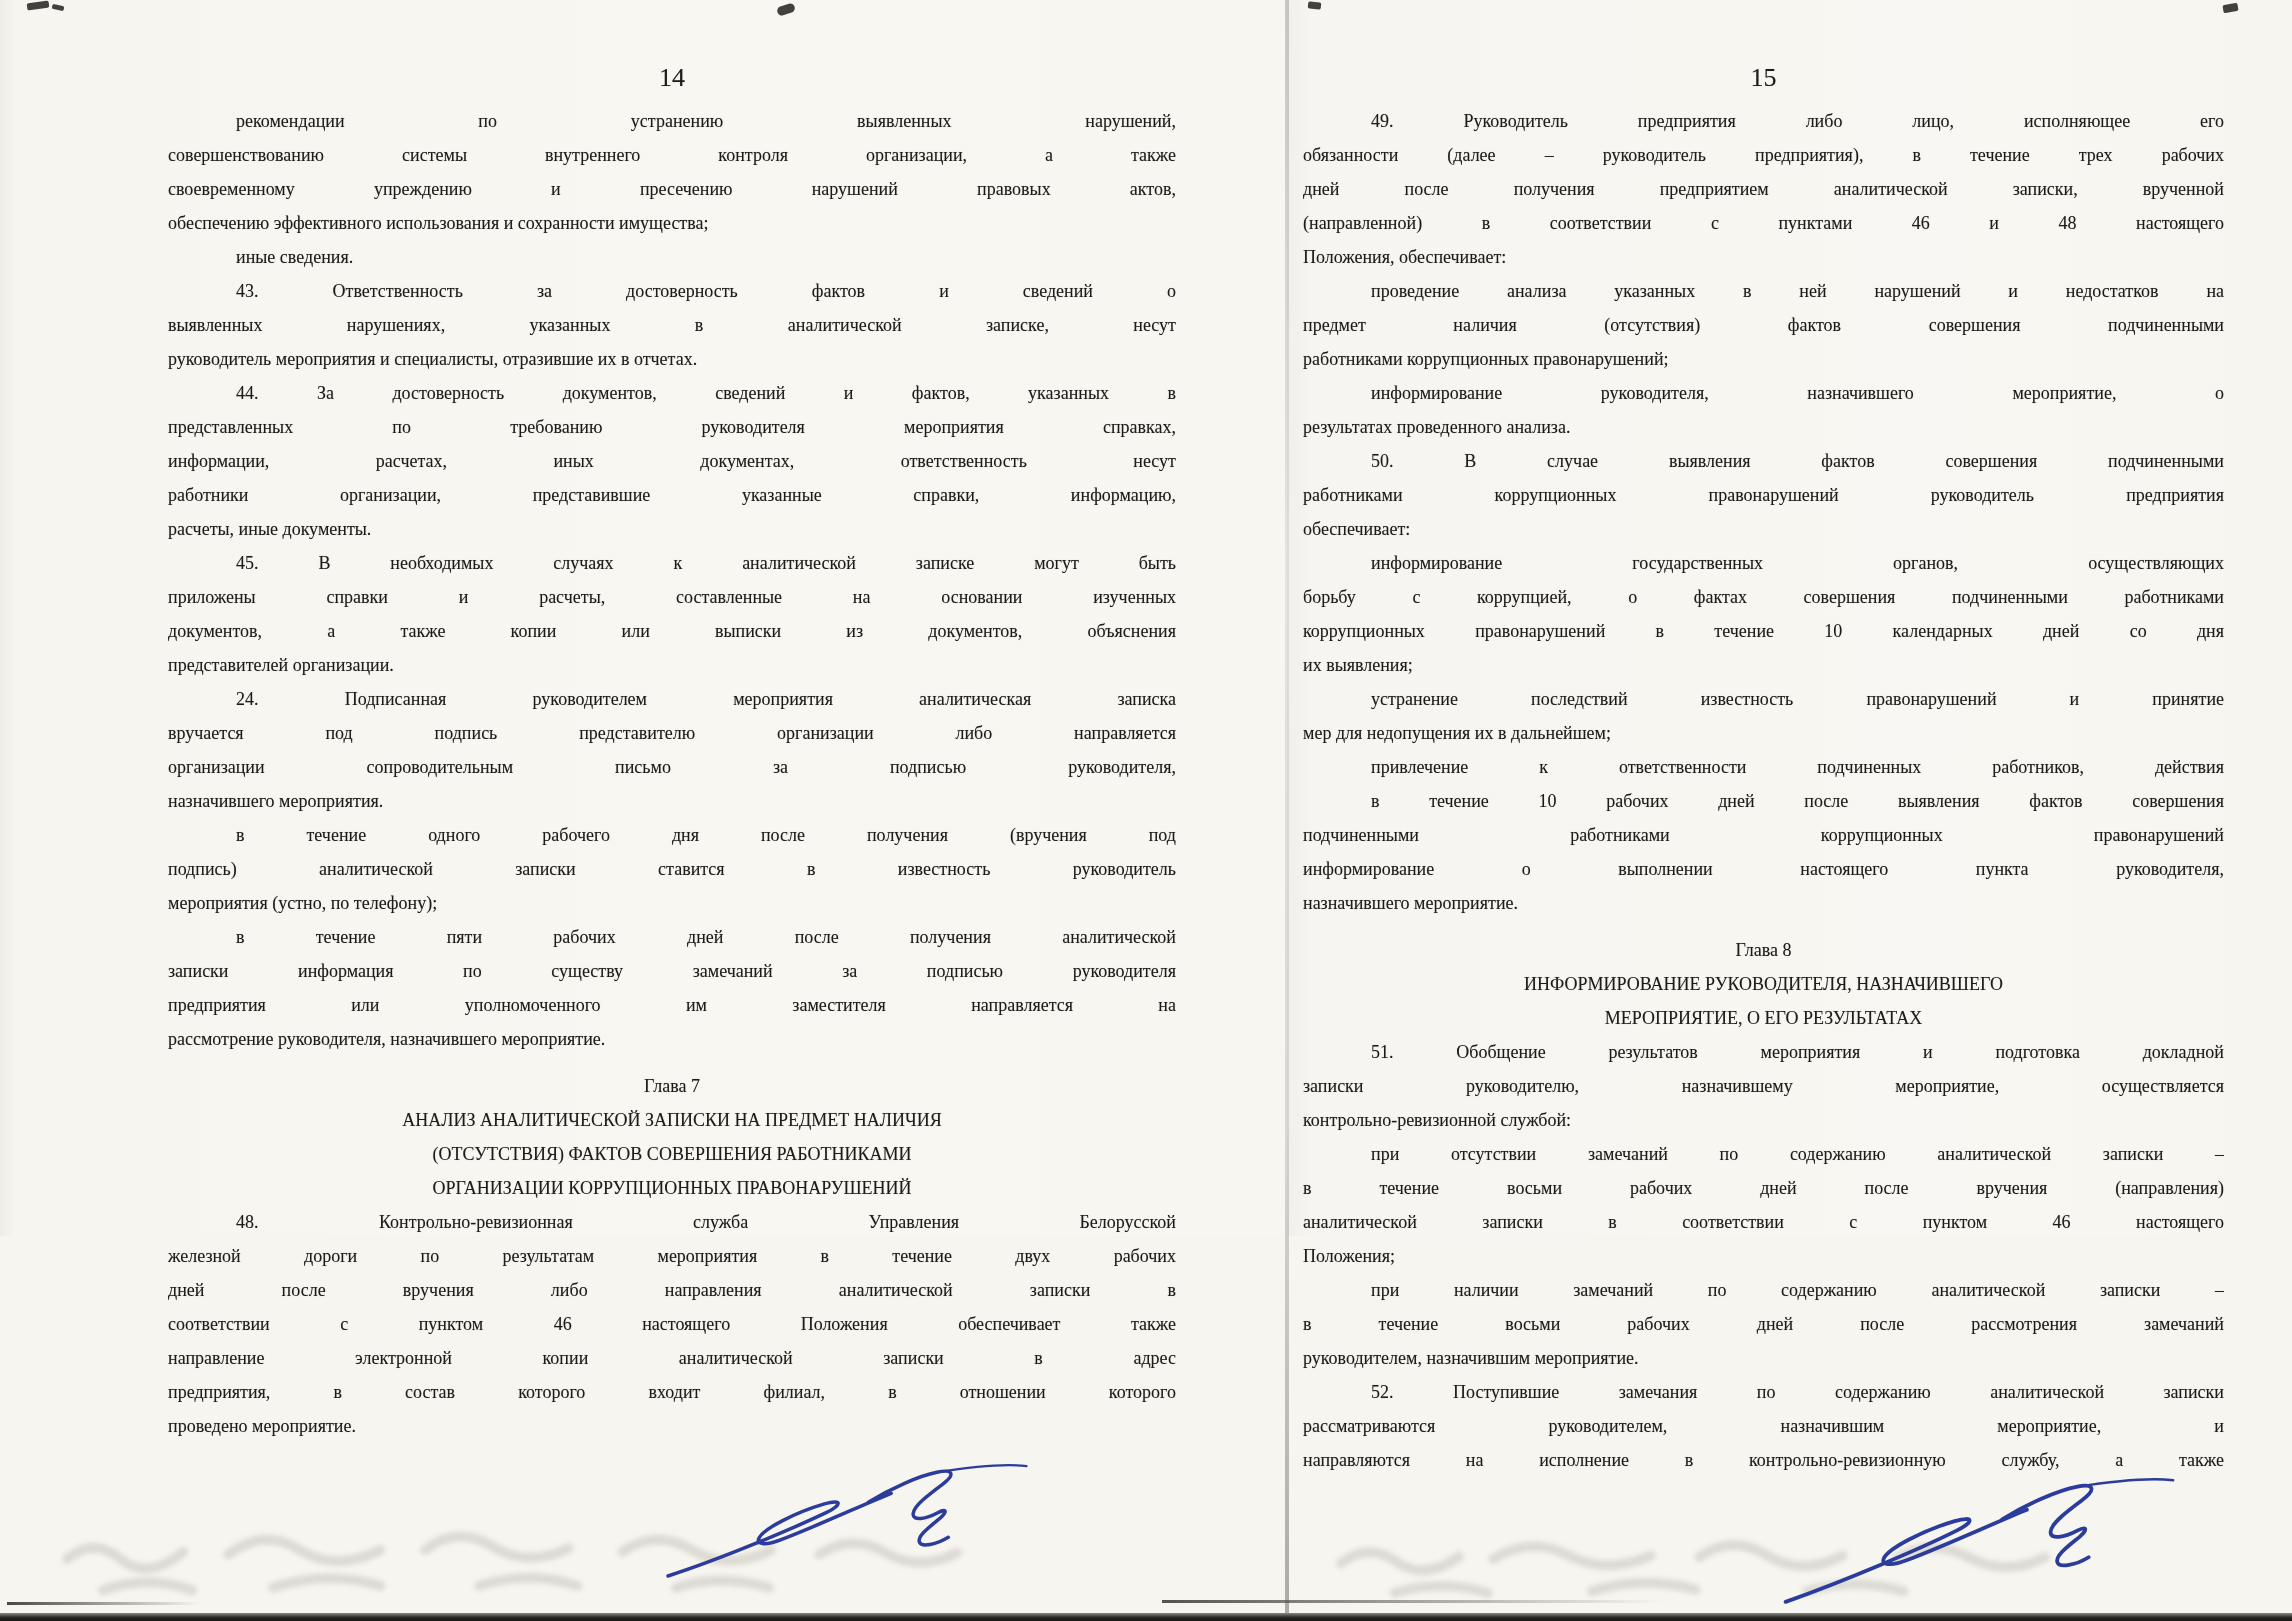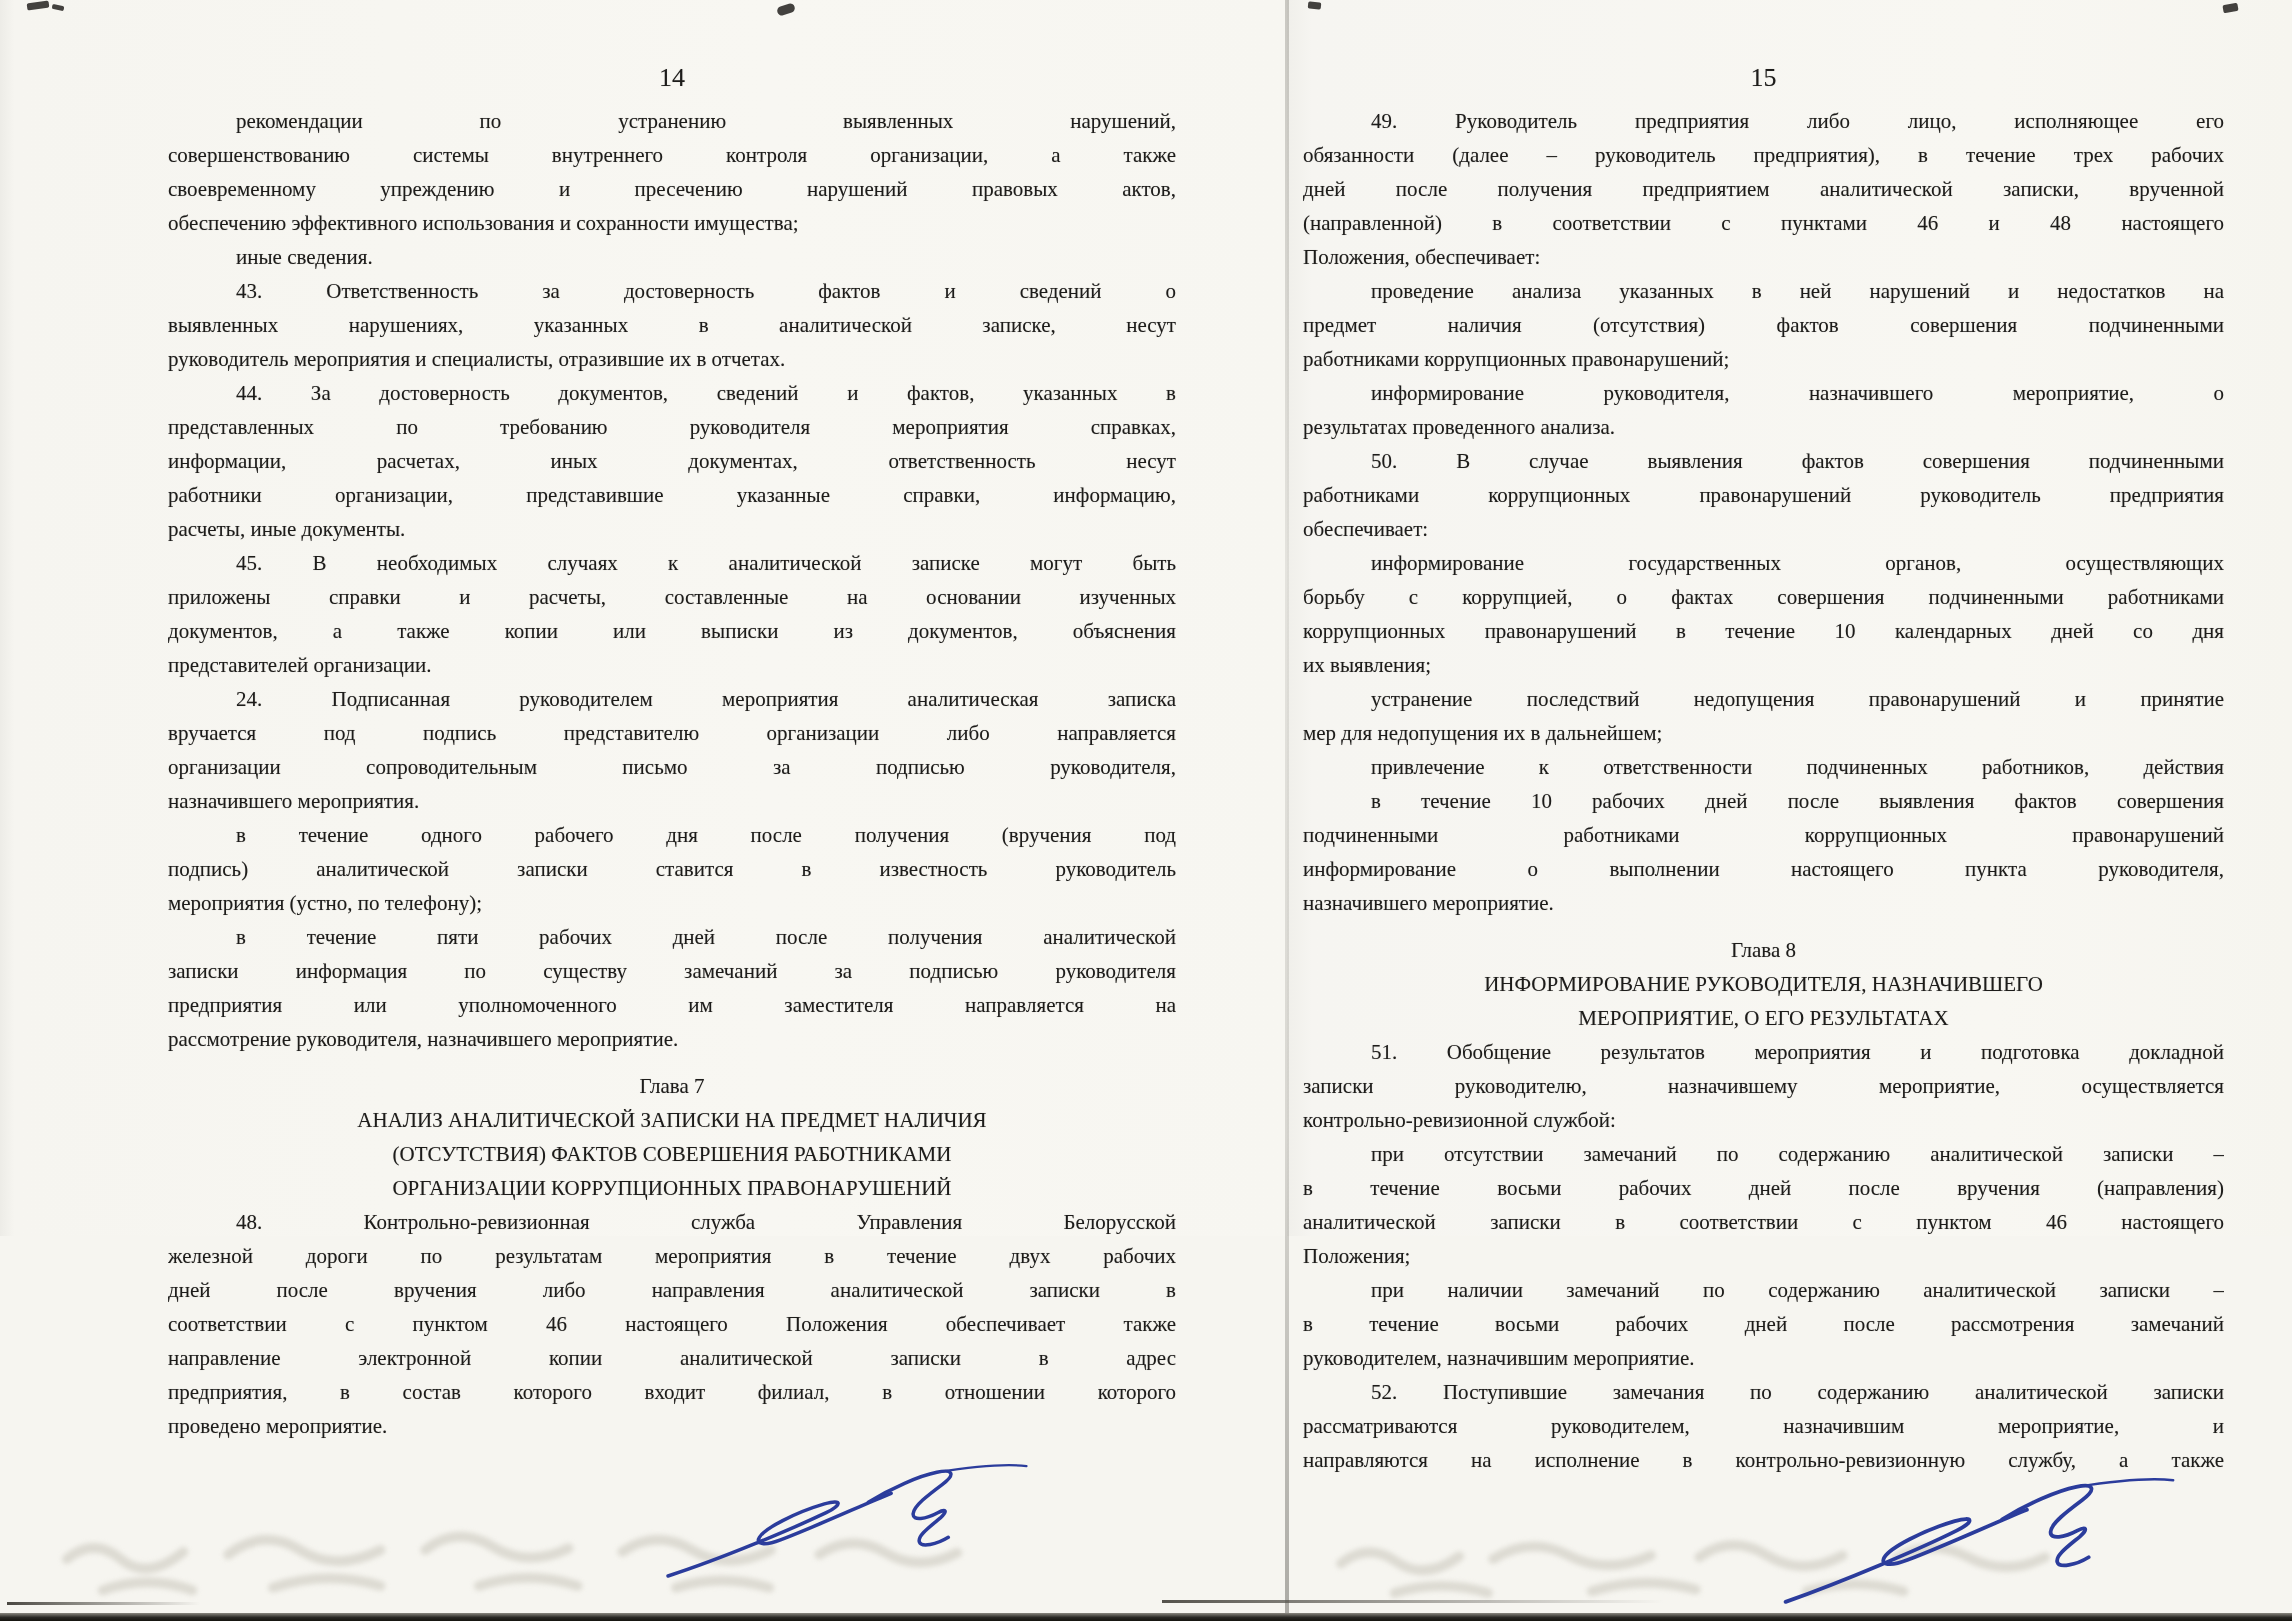--- a/index.html
+++ b/index.html
@@ -14,21 +14,21 @@
   .page-right { left:1287px; width:1006px; background:linear-gradient(90deg,#f0efea 0px,#f6f5f1 25px,#f8f7f2 70%,#f6f5ef 100%); }
   .seam {
     position:absolute; top:0; left:1285px; width:3.6px; height:1621px;
     background:linear-gradient(180deg,rgba(95,92,84,.30),rgba(95,92,84,.12) 35%,rgba(95,92,84,.20) 70%,rgba(60,58,52,.40));
   }
   .pagenum {
     position:absolute; top:63px; font-size:26px; color:#1d1c1a;
     text-align:center; text-shadow:0 0 0.9px rgba(25,24,22,.30);
   }
   .text-flow {
-    position:absolute; top:104px; font-size:21px; line-height:34px;
+    position:absolute; top:104px; font-size:18px; line-height:34px;
     color:#1d1c1a; text-shadow:0 0 0.9px rgba(25,24,22,.30);
   }
   .page-left  .pagenum, .page-left  .text-flow { left:168px; width:1008px; }
   .page-right .pagenum, .page-right .text-flow { left:16px;  width:921px; }
   .ln { height:34px; overflow:hidden; text-align:justify; text-align-last:justify; }
   .ln.end { text-align:left; text-align-last:left; }
   .ln.ind { text-indent:68px; }
   .block.chapter { margin-top:13.4px; }
   .block.chapter .ln { text-align:right; text-align-last:center; }
   .signature { position:absolute; pointer-events:none; }
@@ -151,21 +151,21 @@
         <div class="ln">работниками коррупционных правонарушений руководитель предприятия</div>
         <div class="ln end">обеспечивает:</div>
       </div>
       <div class="block para">
         <div class="ln ind">информирование государственных органов, осуществляющих</div>
         <div class="ln">борьбу с коррупцией, о фактах совершения подчиненными работниками</div>
         <div class="ln">коррупционных правонарушений в течение 10 календарных дней со дня</div>
         <div class="ln end">их выявления;</div>
       </div>
       <div class="block para">
-        <div class="ln ind">устранение последствий недопущения правонарушений и принятие</div>
+        <div class="ln ind">устранение последствий известность правонарушений и принятие</div>
         <div class="ln end">мер для недопущения их в дальнейшем;</div>
       </div>
       <div class="block para">
         <div class="ln ind">привлечение к ответственности подчиненных работников, действия</div>
       </div>
       <div class="block para">
         <div class="ln ind">в течение 10 рабочих дней после выявления фактов совершения</div>
         <div class="ln">подчиненными работниками коррупционных правонарушений</div>
         <div class="ln">информирование о выполнении настоящего пункта руководителя,</div>
         <div class="ln end">назначившего мероприятие.</div>

